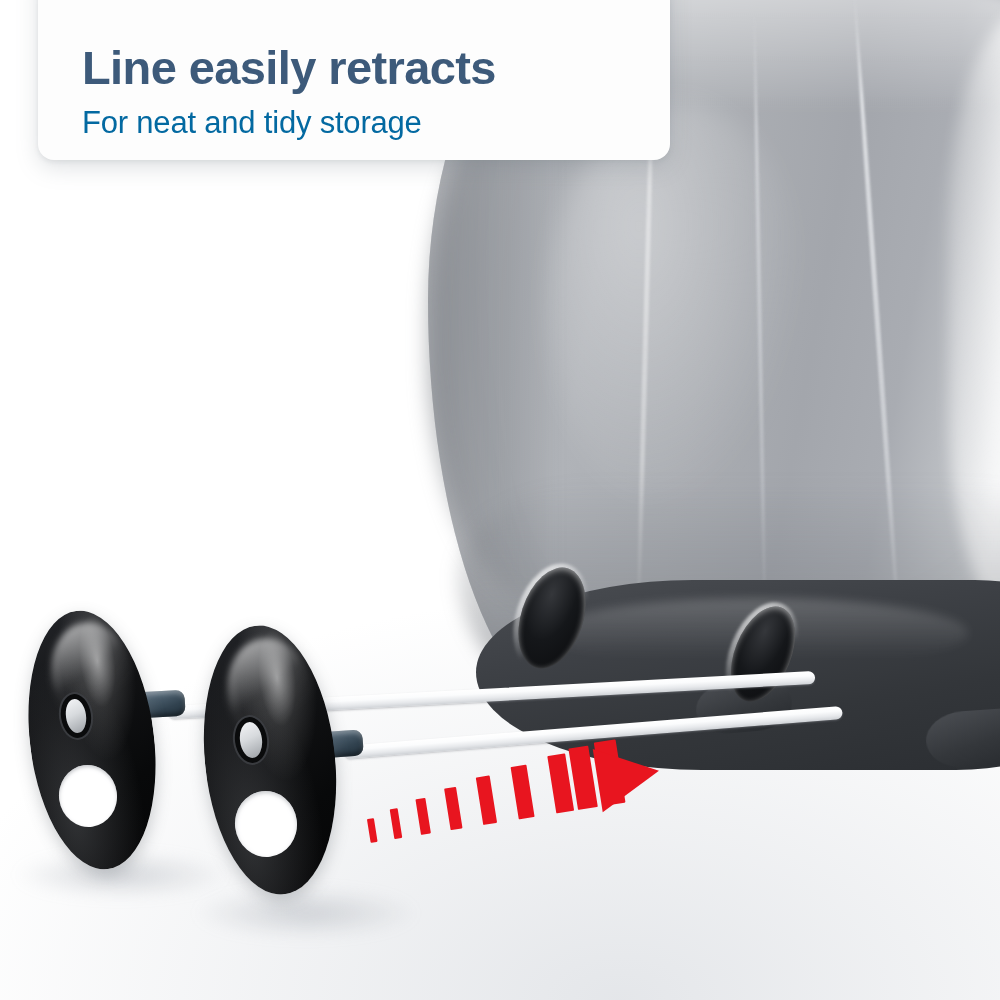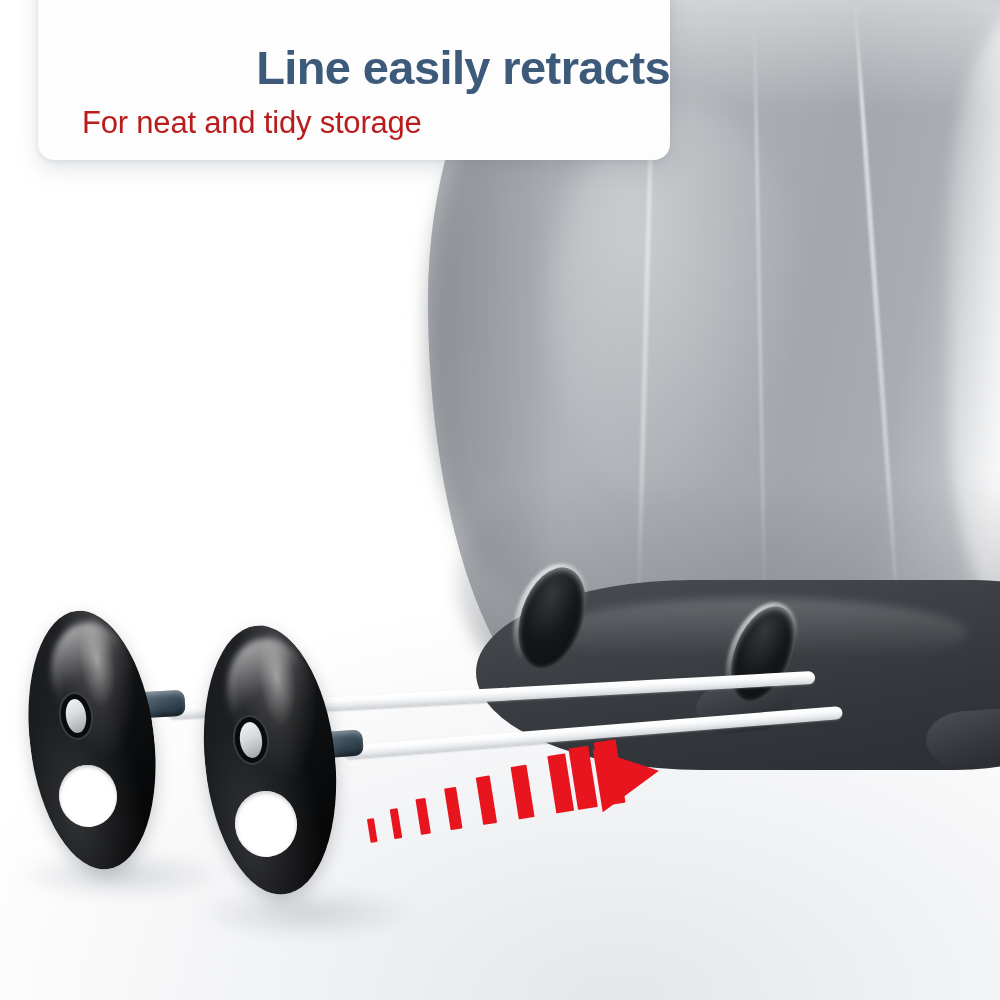--- a/index.html
+++ b/index.html
@@ -305,26 +305,25 @@
     flex-direction: column;
     justify-content: flex-end;
   }
   .card-title {
     font-size: 47px;
     font-weight: 700;
     color: #3d5a7a;
     letter-spacing: -0.6px;
     line-height: 1.0;
     margin: 0 0 16px 0;
-    text-align: right;
   }
   .card-sub {
     font-size: 31px;
     font-weight: 400;
-    color: #b91c1c;
+    color: #0369a1;
     letter-spacing: -0.2px;
     line-height: 1.0;
     margin: 0 4px 22px 0;
   }
 </style>
 </head>
 <body>
 
 <div id="stage">
 

